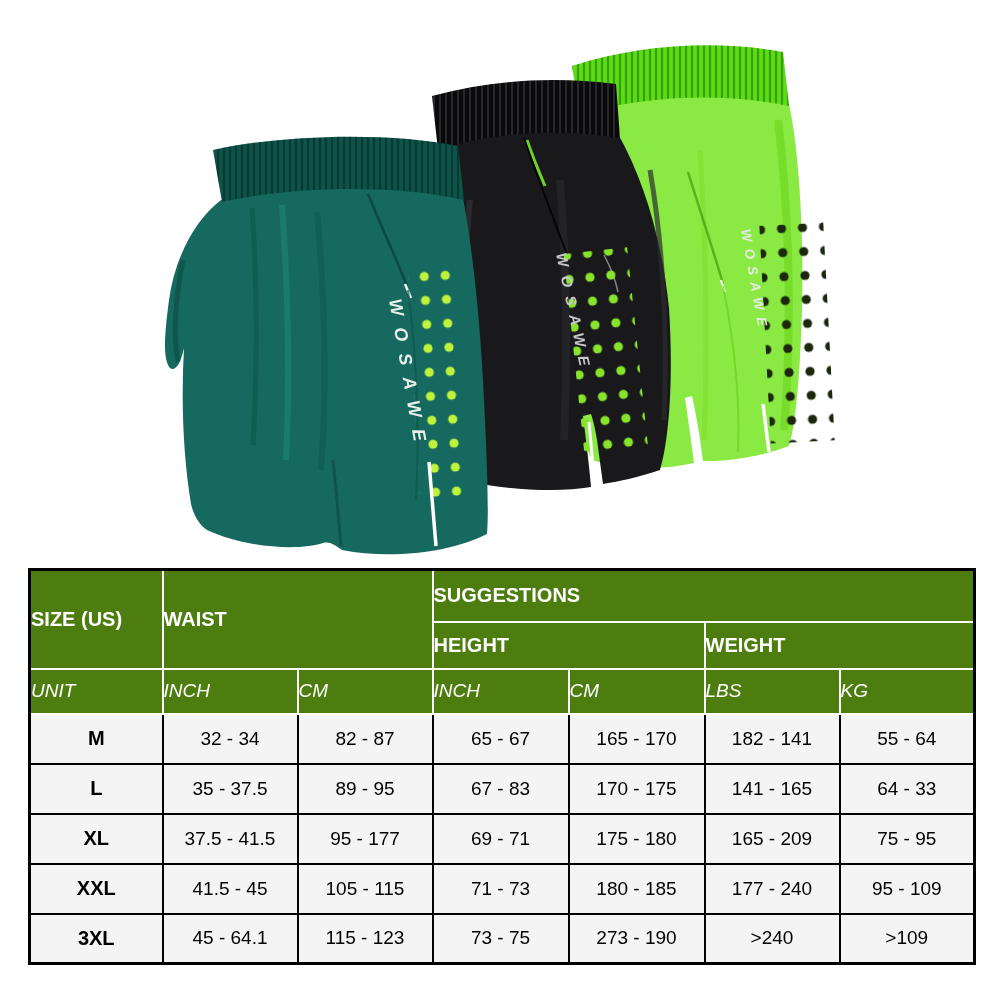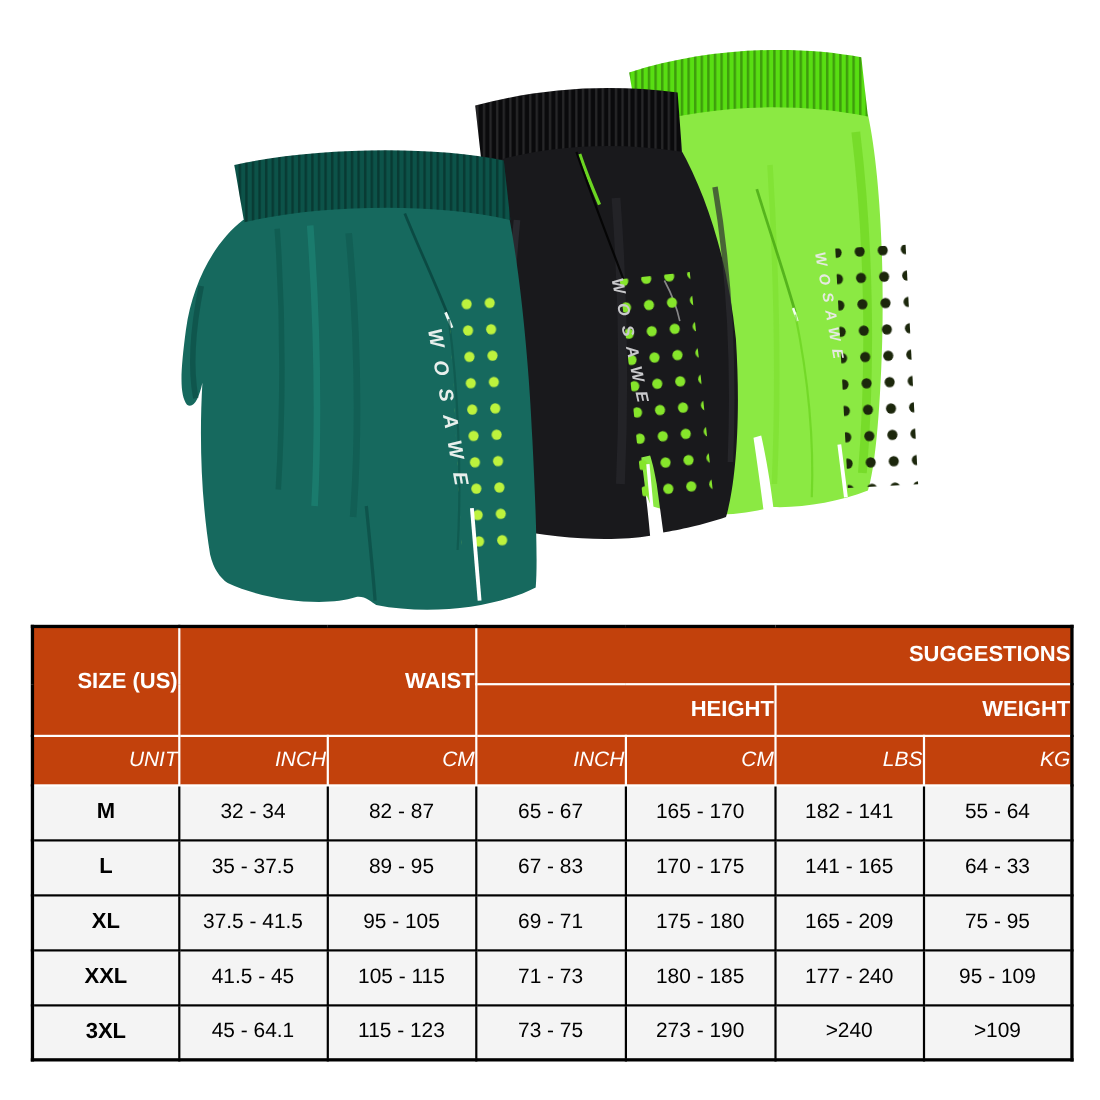--- a/index.html
+++ b/index.html
@@ -4,22 +4,22 @@
 <style>
   html,body{margin:0;padding:0;background:#fff;}
   .stage{position:relative;width:1000px;height:1000px;background:#ffffff;overflow:hidden;
          font-family:"Liberation Sans",sans-serif;}
   .photo{position:absolute;left:0;top:0;width:1000px;height:572px;}
   .brand-vtext{font-family:"Liberation Sans",sans-serif;font-weight:700;font-style:italic;}
 
   .chart-wrap{position:absolute;left:28px;top:568px;width:945px;}
   table.sizechart{width:945px;border-collapse:collapse;table-layout:fixed;
                   border:3px solid #000;font-family:"Liberation Sans",sans-serif;}
-  table.sizechart th{background:#c2410c;color:#fff;border:2px solid #fff;
-                     font-size:20px;font-weight:700;text-align:right;padding:0;}
+  table.sizechart th{background:#4d7c0f;color:#fff;border:2px solid #fff;
+                     font-size:20px;font-weight:700;text-align:left;padding:0;}
   table.sizechart th.unit{font-weight:400;font-size:19px;}
   table.sizechart td{background:#f4f4f4;color:#000;border:2px solid #000;
                      font-size:19px;font-weight:400;text-align:center;padding:0;}
   table.sizechart td.size{font-weight:700;font-size:20px;}
   tr.hrow1{height:52px;} tr.hrow2{height:47px;} tr.urow{height:45px;font-style:italic;} tr.drow{height:50px;}
 </style>
 </head>
 <body>
 
 <div class="stage">
@@ -144,21 +144,21 @@
           <td>35 - 37.5</td>
           <td>89 - 95</td>
           <td>67 - 83</td>
           <td>170 - 175</td>
           <td>141 - 165</td>
           <td>64 - 33</td>
         </tr>
         <tr class="drow">
           <td class="size">XL</td>
           <td>37.5 - 41.5</td>
-          <td>95 - 105</td>
+          <td>95 - 177</td>
           <td>69 - 71</td>
           <td>175 - 180</td>
           <td>165 - 209</td>
           <td>75 - 95</td>
         </tr>
         <tr class="drow">
           <td class="size">XXL</td>
           <td>41.5 - 45</td>
           <td>105 - 115</td>
           <td>71 - 73</td>

